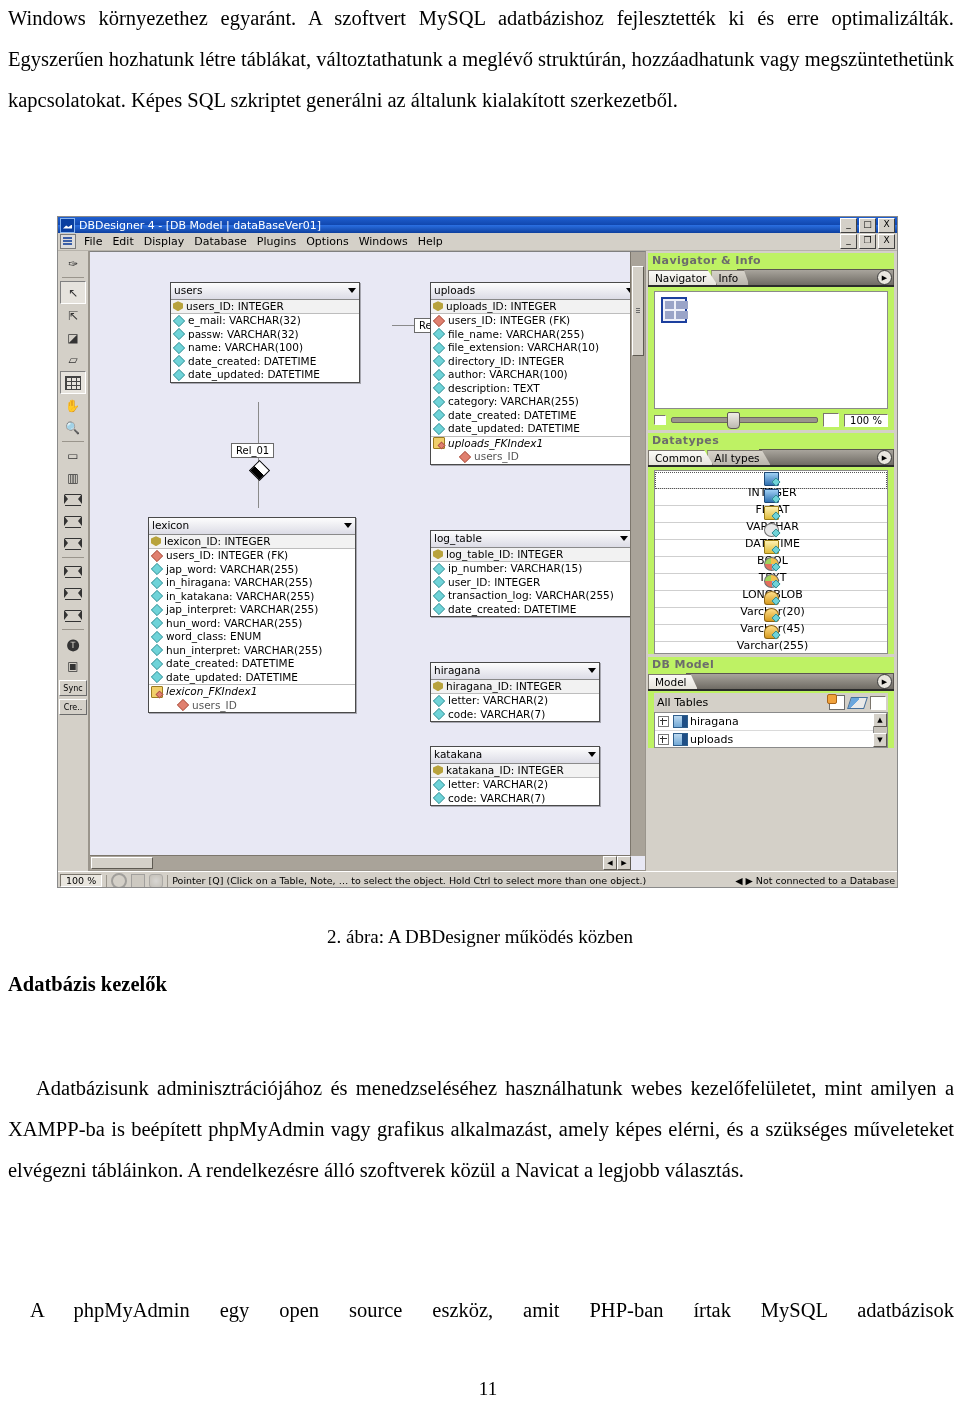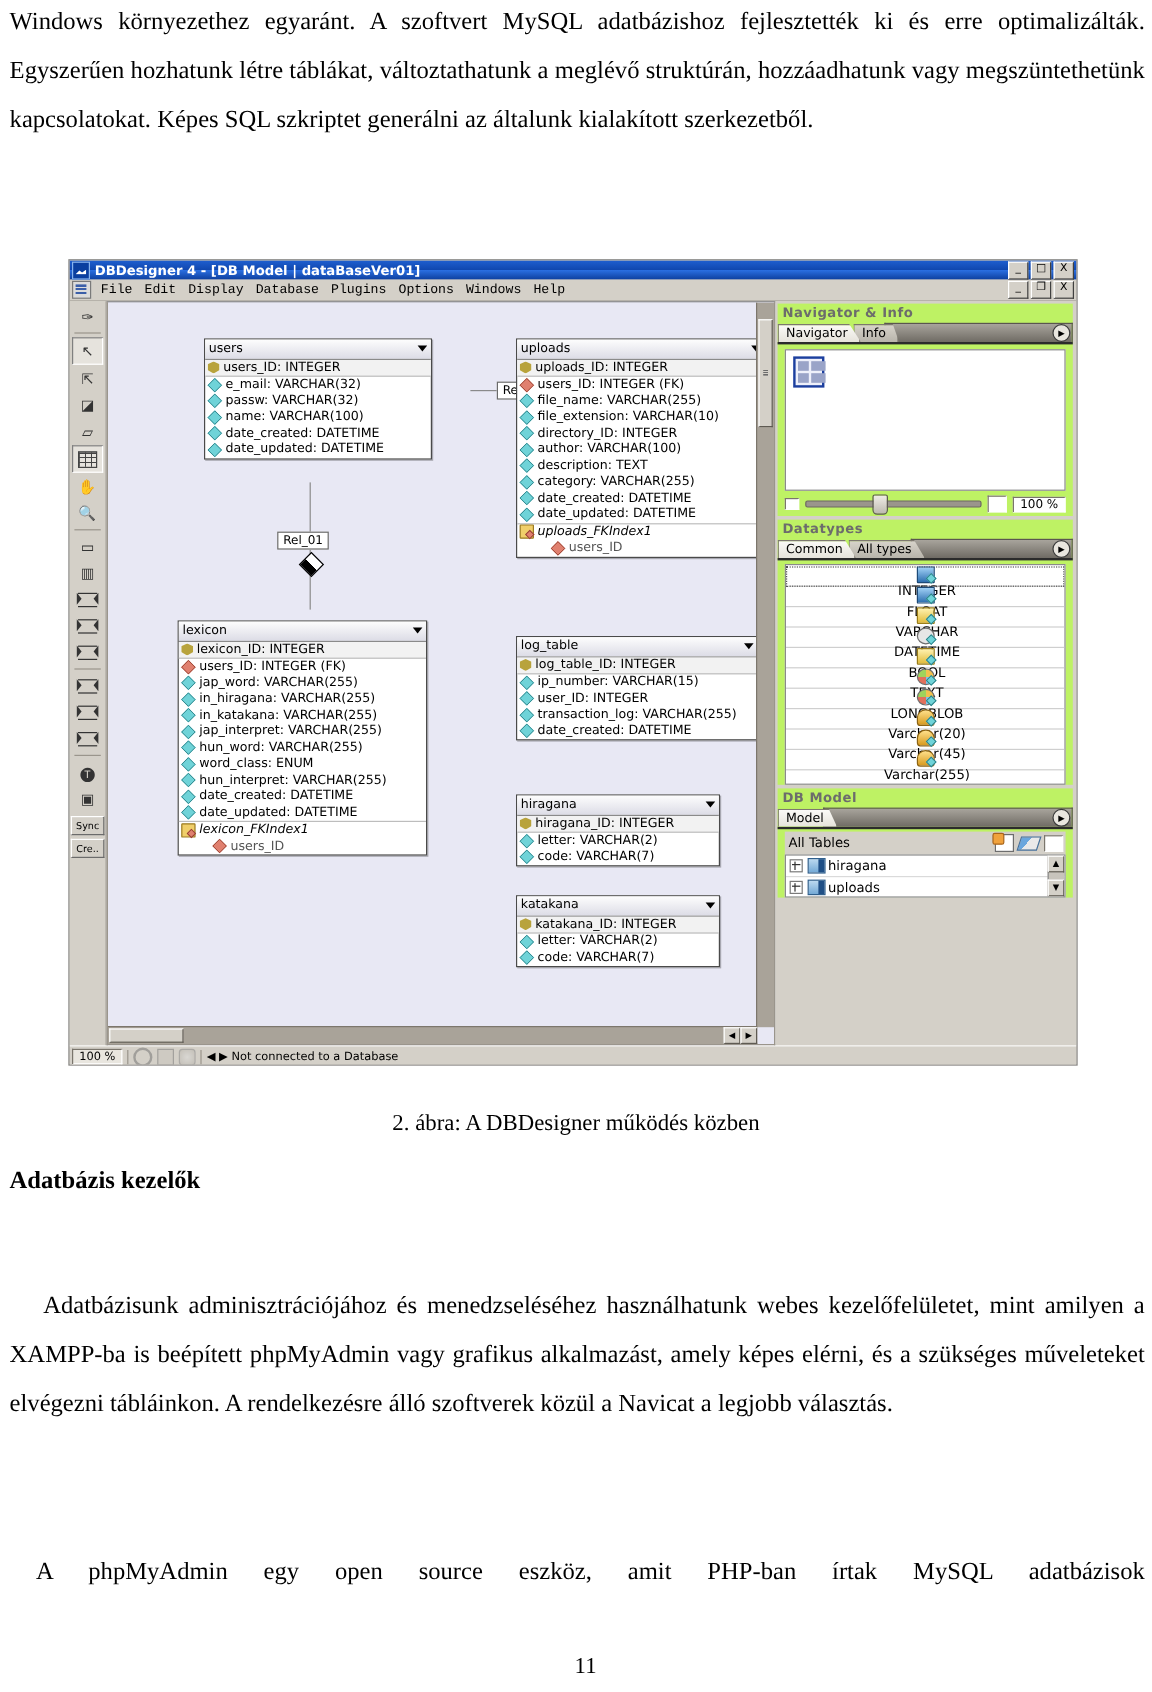--- a/index.html
+++ b/index.html
@@ -82,21 +82,21 @@
     flex: 0 0 auto;
   }
   .titlebar .tb-icon::after {
     content: "";
     position: absolute; left: 2px; top: 6px;
     width: 9px; height: 4px;
     background: #ffffff;
     clip-path: polygon(0 100%, 35% 25%, 60% 65%, 100% 0, 100% 100%);
   }
   .titlebar .tb-title {
-    font-weight: bold;
+    font-weight: normal;
     font-size: 11px;
     white-space: nowrap;
     flex: 1 1 auto;
   }
   .winbtns { display: flex; gap: 2px; align-items: center; }
   .winbtn {
     width: 15px; height: 13px;
     background: #d4d0c8;
     border: 1px solid;
     border-color: #ffffff #404040 #404040 #ffffff;
@@ -124,21 +124,20 @@
     flex: 0 0 auto;
   }
   .menubar .mdi-icon::after{
     content:""; position:absolute; left:2px; top:2px; width:9px; height:8px;
     background: repeating-linear-gradient(to bottom,#3b5fa8 0 2px,#dcdcdc 2px 3px);
   }
   .menu-item {
     padding: 1px 5px;
     font-size: 11px;
     white-space: nowrap;
-    font-family: Liberation Mono, monospace;
   }
   .menubar .winbtns { margin-left: auto; }
 
   
   .shot-body {
     display: flex;
     height: calc(100% - 16px - 17px - 17px);
     background: #d4d0c8;
   }
 
@@ -1025,20 +1024,21 @@
     </div>
   </div>
 
   <div class="statusbar">
     <div class="sb-zoom">100 %</div>
     <div class="sb-sep"></div>
     <div class="sb-ico circle"></div>
     <div class="sb-ico save"></div>
     <div class="sb-ico db"></div>
     <div class="sb-sep"></div>
+    <div class="sb-hint">Pointer [Q] (Click on a Table, Note, … to select the object. Hold Ctrl to select more than one object.)</div>
     <div class="sb-right">
       <span>◀</span>
       <span>▶</span>
       <span>Not connected to a Database</span>
     </div>
   </div>
 
 </div>
 
 </body></html>

